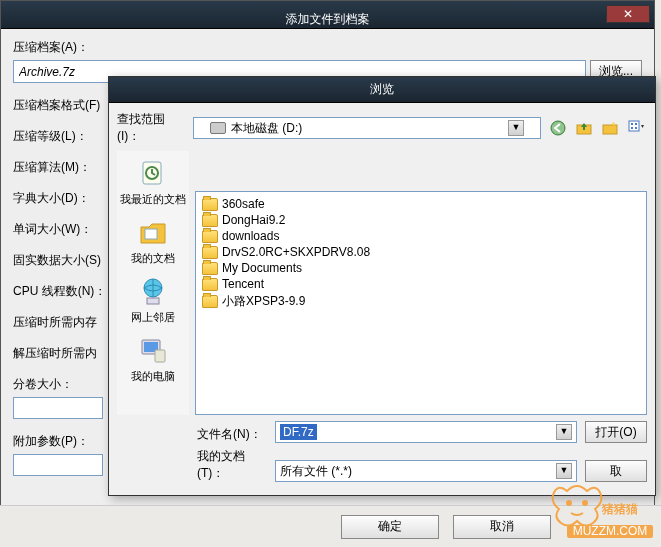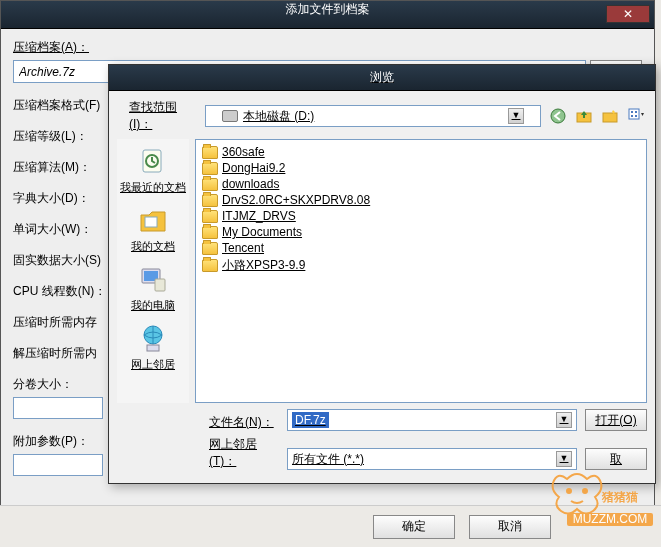--- a/index.html
+++ b/index.html
@@ -1,68 +1,68 @@
 <!DOCTYPE html>
 <html><head>
 <meta charset="utf-8">
 <style>
 * { box-sizing: border-box; margin: 0; padding: 0; font-family: "SimSun", "Microsoft YaHei", sans-serif; font-size: 12px; }
 body { background: #eceae6; width: 661px; height: 547px; position: relative; overflow: hidden; }
 
 
 .parent-window { position: absolute; top: 0; left: 0; width: 655px; height: 547px; background: #eee; border: 1px solid #555; }
-.parent-titlebar { background: linear-gradient(#2a3a4a,#1a2530); height: 28px; display: flex; align-items: flex-start; justify-content: center; position: relative; color: #fff; border-bottom: 1px solid #000; }
+.parent-titlebar { background: linear-gradient(#2a3a4a,#1a2530); height: 28px; display: flex; align-items: flex-end; justify-content: center; position: relative; color: #fff; border-bottom: 1px solid #000; }
 .parent-close { position: absolute; right: 4px; top: 4px; width: 44px; height: 18px; background: #9a3a3a; color: #fff; text-align: center; line-height: 16px; border: 1px solid #333; font-family: Arial; }
 .parent-body { padding: 10px 12px; }
-.field-label { margin-bottom: 4px; display: block; text-decoration: underline; }
+.field-label { margin-bottom: 4px; display: block; }
 .archive-row { display: flex; gap: 4px; margin-bottom: 10px; }
 .archive-input { flex: 1; padding: 3px 5px; border: 1px solid #7a9ec5; background: #fff; font-style: italic; }
 .browse-btn { padding: 2px 8px; border: 1px solid #888; background: linear-gradient(#fdfdfd,#e0e0e0); }
 .option-label { margin-top: 14px; display: block; }
 
 
-.browse-dialog { position: absolute; top: 64px; left: 108px; width: 548px; height: 420px; background: #f0f0f0; border: 1px solid #333; box-shadow: 3px 3px 10px rgba(0,0,0,.3); text-decoration: underline; }
+.browse-dialog { position: absolute; top: 76px; left: 108px; width: 548px; height: 420px; background: #f0f0f0; border: 1px solid #333; box-shadow: 3px 3px 10px rgba(0,0,0,.3); }
 .browse-titlebar { background: linear-gradient(#2a3a4a,#1a2530); height: 26px; display: flex; align-items: center; justify-content: center; color: #fff; border-bottom: 1px solid #000; }
 .browse-body { padding: 8px; display: flex; flex-direction: column; height: calc(100% - 26px); }
 
 .lookin-row { display: flex; align-items: center; gap: 6px; margin-bottom: 6px; }
 .lookin-combo { flex: 1; display: flex; align-items: center; border: 1px solid #7a9ec5; background: #fff; padding: 2px 16px; height: 22px; }
 .disk-icon { width: 16px; height: 12px; background: #ccc; border: 1px solid #777; border-radius: 2px; margin-right: 5px; }
 .combo-arrow { margin-left: auto; width: 16px; height: 16px; background: linear-gradient(#f0f0f0,#d0d0d0); border: 1px solid #999; text-align: center; line-height: 12px; font-size: 9px; }
 .toolbar-icons { display: flex; gap: 4px; }
 .tb-icon { width: 22px; height: 20px; display: flex; align-items: center; justify-content: center; border: 1px solid transparent; }
 
 .main-area { display: flex; flex: 1; gap: 6px; min-height: 0; }
 .places-bar { width: 72px; background: #f5f5f5; display: flex; flex-direction: column; align-items: center; gap: 4px; padding: 4px 0; }
 .place-item { display: flex; flex-direction: column; align-items: center; gap: 2px; padding: 3px; cursor: pointer; }
 .place-icon { width: 32px; height: 32px; }
 .place-label { text-align: center; font-size: 11px; }
 
-.file-list { flex: 1; background: #fff; border: 1px solid #7a9ec5; padding: 4px; overflow: auto; }
+.file-list { flex: 1; background: #fff; border: 1px solid #7a9ec5; padding: 4px; overflow: auto; margin-top: 40px; }
 .file-item { display: flex; align-items: center; gap: 4px; padding: 1px 2px; }
 .folder-icon { width: 16px; height: 13px; background: linear-gradient(#ffe27a,#f5c23e); border: 1px solid #c89a2a; border-radius: 2px 2px 1px 1px; position: relative; }
 .folder-icon:before { content:""; position: absolute; top:-3px; left:0; width:6px; height:3px; background:#f5c23e; border:1px solid #c89a2a; border-bottom:none; border-radius:1px 1px 0 0; }
 
 .bottom-rows { margin-top: 6px; }
 .bottom-row { display: flex; align-items: flex-end; gap: 8px; margin-bottom: 5px; }
-.bottom-label { width: 70px; margin-left: 12px; }
+.bottom-label { width: 70px; }
 .bottom-combo { flex: 1; display: flex; border: 1px solid #7a9ec5; background: #fff; height: 22px; align-items: center; padding: 0 4px; }
 .bottom-combo.sel { background: #fff; }
 .sel-text { background: #316ac5; color: #fff; padding: 1px 3px; }
 .action-btn { width: 62px; height: 22px; border: 1px solid #888; background: linear-gradient(#fdfdfd,#e0e0e0); }
 
 
 .footer-bar { position: absolute; right: 0; bottom: 0; width: 661px; height: 42px; display: flex; justify-content: flex-end; align-items: center; gap: 14px; padding-right: 110px; background: #eceae6; border-top: 1px solid #ccc; }
-.footer-btn { width: 82px; height: 24px; border: 1px solid #888; background: linear-gradient(#fdfdfd,#e0e0e0); }
+.footer-btn { width: 98px; height: 24px; border: 1px solid #888; background: linear-gradient(#fdfdfd,#e0e0e0); }
 
 
 svg { display: block; }
 
 
-.watermark { position: absolute; right: 4px; bottom: 20px; opacity: .9; pointer-events:none;text-decoration:underline; }
+.watermark { position: absolute; right: 4px; bottom: 8px; opacity: .9; pointer-events:none;text-decoration:underline; }
 </style>
 </head>
 <body>
 
 <div class="parent-window">
   <div class="parent-titlebar">
     <span>添加文件到档案</span>
     <div class="parent-close">✕</div>
   </div>
   <div class="parent-body">
@@ -143,56 +143,52 @@
         </div>
         <div class="place-item">
           <svg class="place-icon" viewBox="0 0 32 32">
               <path d="M4 10 L12 10 L15 7 L28 7 L28 26 L4 26 Z" fill="#f5c23e" stroke="#c89a2a"></path>
               <rect x="8" y="12" width="12" height="10" fill="#fff" stroke="#8ab"></rect>
             </svg>
           <span class="place-label">我的文档</span>
         </div>
         <div class="place-item">
           <svg class="place-icon" viewBox="0 0 32 32">
+              <circle cx="16" cy="12" r="9" fill="#5ac5e5" stroke="#2a8aba"></circle>
+              <path d="M7 12 Q16 6 25 12 M7 12 Q16 18 25 12 M16 3 L16 21" stroke="#2a8aba" fill="none"></path>
+              <rect x="10" y="22" width="12" height="6" fill="#dde" stroke="#889"></rect>
+            </svg>
+          <span class="place-label">网上邻居</span>
+        </div>
+        <div class="place-item">
+          <svg class="place-icon" viewBox="0 0 32 32">
               <rect x="5" y="5" width="18" height="14" rx="1" fill="#dde" stroke="#889"></rect>
               <rect x="7" y="7" width="14" height="10" fill="#5a9ae5"></rect>
               <rect x="18" y="15" width="10" height="12" rx="1" fill="#e8e8d8" stroke="#aa9"></rect>
             </svg>
           <span class="place-label">我的电脑</span>
         </div>
-        <div class="place-item">
-          <svg class="place-icon" viewBox="0 0 32 32">
-              <circle cx="16" cy="12" r="9" fill="#5ac5e5" stroke="#2a8aba"></circle>
-              <path d="M7 12 Q16 6 25 12 M7 12 Q16 18 25 12 M16 3 L16 21" stroke="#2a8aba" fill="none"></path>
-              <rect x="10" y="22" width="12" height="6" fill="#dde" stroke="#889"></rect>
-            </svg>
-          <span class="place-label">网上邻居</span>
-        </div>
       </div>
 
       <div class="file-list">
         <div class="file-item">
             <span class="folder-icon"></span>
             <span>360safe</span>
           </div>
         <div class="file-item">
             <span class="folder-icon"></span>
             <span>DongHai9.2</span>
           </div>
         <div class="file-item">
             <span class="folder-icon"></span>
             <span>downloads</span>
           </div>
         <div class="file-item">
             <span class="folder-icon"></span>
             <span>DrvS2.0RC+SKXPDRV8.08</span>
-          </div>
-        <div class="file-item">
-            <span class="folder-icon"></span>
-            <span>ITJMZ_DRVS</span>
           </div>
         <div class="file-item">
             <span class="folder-icon"></span>
             <span>My Documents</span>
           </div>
         <div class="file-item">
             <span class="folder-icon"></span>
             <span>Tencent</span>
           </div>
         <div class="file-item">
@@ -207,21 +203,21 @@
         <span style="width:72px"></span>
         <span class="bottom-label">文件名(N)：</span>
         <div class="bottom-combo sel">
           <span class="sel-text">DF.7z</span>
           <span class="combo-arrow" style="margin-left:auto">▼</span>
         </div>
         <button class="action-btn">打开(O)</button>
       </div>
       <div class="bottom-row">
         <span style="width:72px"></span>
-        <span class="bottom-label">网上邻居(T)：</span>
+        <span class="bottom-label">我的文档(T)：</span>
         <div class="bottom-combo">
           <span>所有文件 (*.*)</span>
           <span class="combo-arrow" style="margin-left:auto">▼</span>
         </div>
         <button class="action-btn">取</button>
       </div>
     </div>
   </div>
 </div>
 

